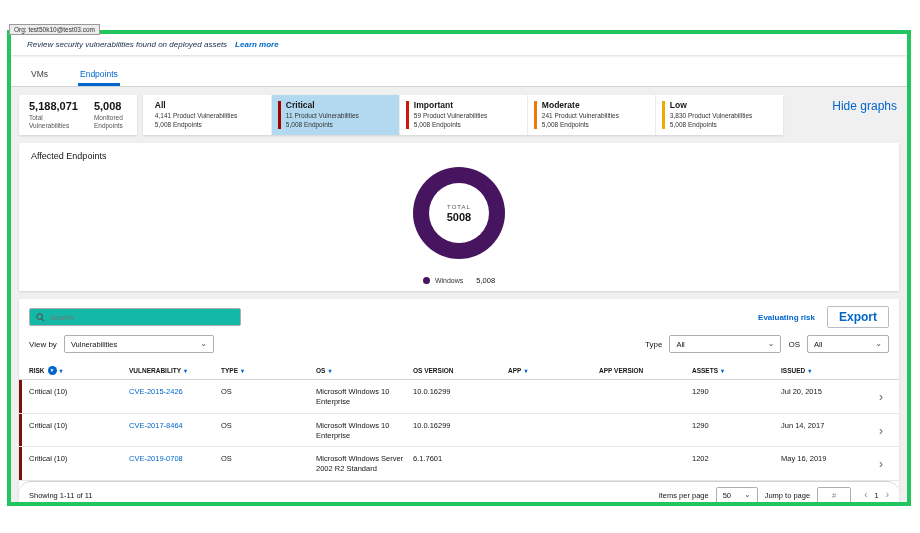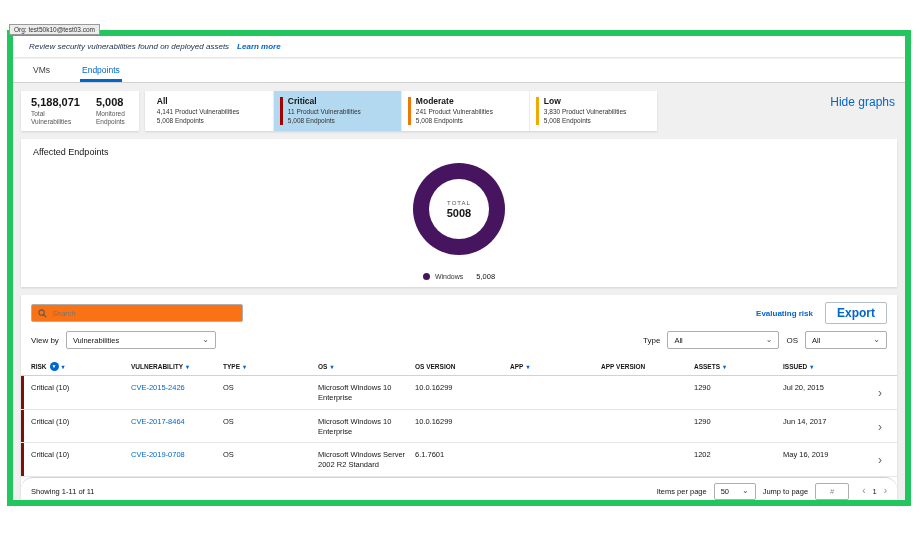--- a/index.html
+++ b/index.html
@@ -1,25 +1,25 @@
 <!DOCTYPE html>
 <html><head>
 <meta charset="utf-8">
 <style>
   * { margin:0; padding:0; box-sizing:border-box; }
   html,body { width:920px; height:533px; background:#ffffff; font-family:"Liberation Sans",sans-serif; color:#151515; overflow:hidden; position:relative; }
 
-  .window { position:absolute; left:7px; top:30px; width:904px; height:476px; border:6px solid #22c55e; background:#f0f0f0; overflow:hidden; }
+  .window { position:absolute; left:7px; top:30px; width:904px; height:476px; border:4px solid #22c55e; background:#f0f0f0; overflow:hidden; }
 
   .org-tag { position:absolute; left:9px; top:24px; z-index:9; background:#ececec; border:1px solid #9a9a9a; font-size:6.5px; padding:1px 4px; color:#333; white-space:nowrap; }
 
   .banner { height:21px; background:#fff; display:flex; align-items:center; gap:8px; padding-left:16px; font-size:8px; font-style:italic; color:#20324e; box-shadow:0 1px 2px rgba(0,0,0,0.15); position:relative; z-index:2; }
   .banner-link { color:#0066cc; font-weight:bold; cursor:pointer; }
 
-  .tabs { height:26px; background:#fff; display:flex; align-items:flex-end; gap:28px; padding-left:18px; border-bottom:1px solid #d2d2d2; }
+  .tabs { height:32px; background:#fff; display:flex; align-items:flex-end; gap:28px; padding-left:18px; border-bottom:1px solid #d2d2d2; }
   .tab { font-size:8.5px; padding:6px 2px 7px; color:#3c3f42; cursor:pointer; }
   .tab.active { color:#0066cc; border-bottom:3px solid #0066cc; padding-bottom:4px; }
 
   .content { padding:8px; display:flex; flex-direction:column; height:429px;justify-content:space-between; }
 
   
   .summary-row { display:flex; align-items:stretch; margin-bottom:8px; height:44px; }
   .totals-card { background:#fff; box-shadow:0 1px 2px rgba(0,0,0,.12); display:flex; gap:16px; padding:5px 14px 5px 10px; }
   .total-value { font-size:11px; font-weight:bold; }
   .total-label { font-size:6.5px; color:#555; line-height:1.25; margin-top:2px; }
@@ -42,21 +42,21 @@
   .donut-total-value { font-size:11px; font-weight:bold; margin-top:1px; }
   .legend { position:absolute; left:0; right:0; bottom:6px; display:flex; justify-content:center; }
   .legend-item { display:flex; align-items:center; gap:5px; font-size:7px; padding:0 10px; color:#333; }
   .legend-item.divided { border-right:1px solid #c9c9c9; }
   .legend-dot { width:7px; height:7px; border-radius:50%; flex:none; }
   .legend-value { margin-left:8px; font-size:7.5px; color:#151515; }
 
   
   .table-panel { background:#fff; box-shadow:0 1px 2px rgba(0,0,0,.12); display:flex; flex-direction:column; }
   .toolbar { display:flex; align-items:center; padding:7px 10px 5px; }
-  .search-box { width:212px; height:18px; border:1px solid #aeaeae; border-radius:2px; display:flex; align-items:center; gap:5px; padding:0 6px; background:#f97316; }
+  .search-box { width:212px; height:18px; border:1px solid #aeaeae; border-radius:2px; display:flex; align-items:center; gap:5px; padding:0 6px; background:#14b8a6; }
   .search-box input { border:none; outline:none; flex:1; font-size:7.5px; font-family:"Liberation Sans",sans-serif; color:#333; background:transparent; }
   .search-box input::placeholder { font-style:italic; color:#757575; }
   .eval-link { margin-left:auto; font-size:8px; font-weight:bold; color:#0066cc; cursor:pointer; }
   .export-btn { margin-left:12px; font-size:12px; font-weight:bold; color:#0066cc; background:#fff; border:1px solid #b5bec6; border-radius:2px; padding:3px 11px; cursor:pointer; font-family:"Liberation Sans",sans-serif; }
 
   .filters { display:flex; align-items:center; padding:2px 10px 8px; font-size:8px; gap:7px; color:#151515; }
   .select { height:18px; background:#fff; border:1px solid #aeaeae; border-radius:2px; display:flex; align-items:center; justify-content:space-between; padding:0 6px; font-size:7.5px; cursor:pointer; }
   .select .caret { color:#555; font-size:8px; margin-left:8px; line-height:1; }
   .sel-viewby { width:150px; }
   .filters-right { margin-left:auto; display:flex; align-items:center; gap:7px; }
@@ -127,20 +127,26 @@
           <div class="sev-line">4,141 Product Vulnerabilities</div>
           <div class="sev-line">5,008 Endpoints</div>
         </div>
         <div class="sev-card" style="background: rgb(179, 217, 240);">
           <span class="sev-bar" style="background: rgb(163, 0, 0);"></span>
           <div class="sev-title">Critical</div>
           <div class="sev-line">11 Product Vulnerabilities</div>
           <div class="sev-line">5,008 Endpoints</div>
         </div>
         <div class="sev-card">
+          <span class="sev-bar" style="background: rgb(201, 25, 11);"></span>
+          <div class="sev-title">Important</div>
+          <div class="sev-line">59 Product Vulnerabilities</div>
+          <div class="sev-line">5,008 Endpoints</div>
+        </div>
+        <div class="sev-card">
           <span class="sev-bar" style="background: rgb(236, 122, 8);"></span>
           <div class="sev-title">Moderate</div>
           <div class="sev-line">241 Product Vulnerabilities</div>
           <div class="sev-line">5,008 Endpoints</div>
         </div>
         <div class="sev-card">
           <span class="sev-bar" style="background: rgb(240, 171, 0);"></span>
           <div class="sev-title">Low</div>
           <div class="sev-line">3,830 Product Vulnerabilities</div>
           <div class="sev-line">5,008 Endpoints</div>

